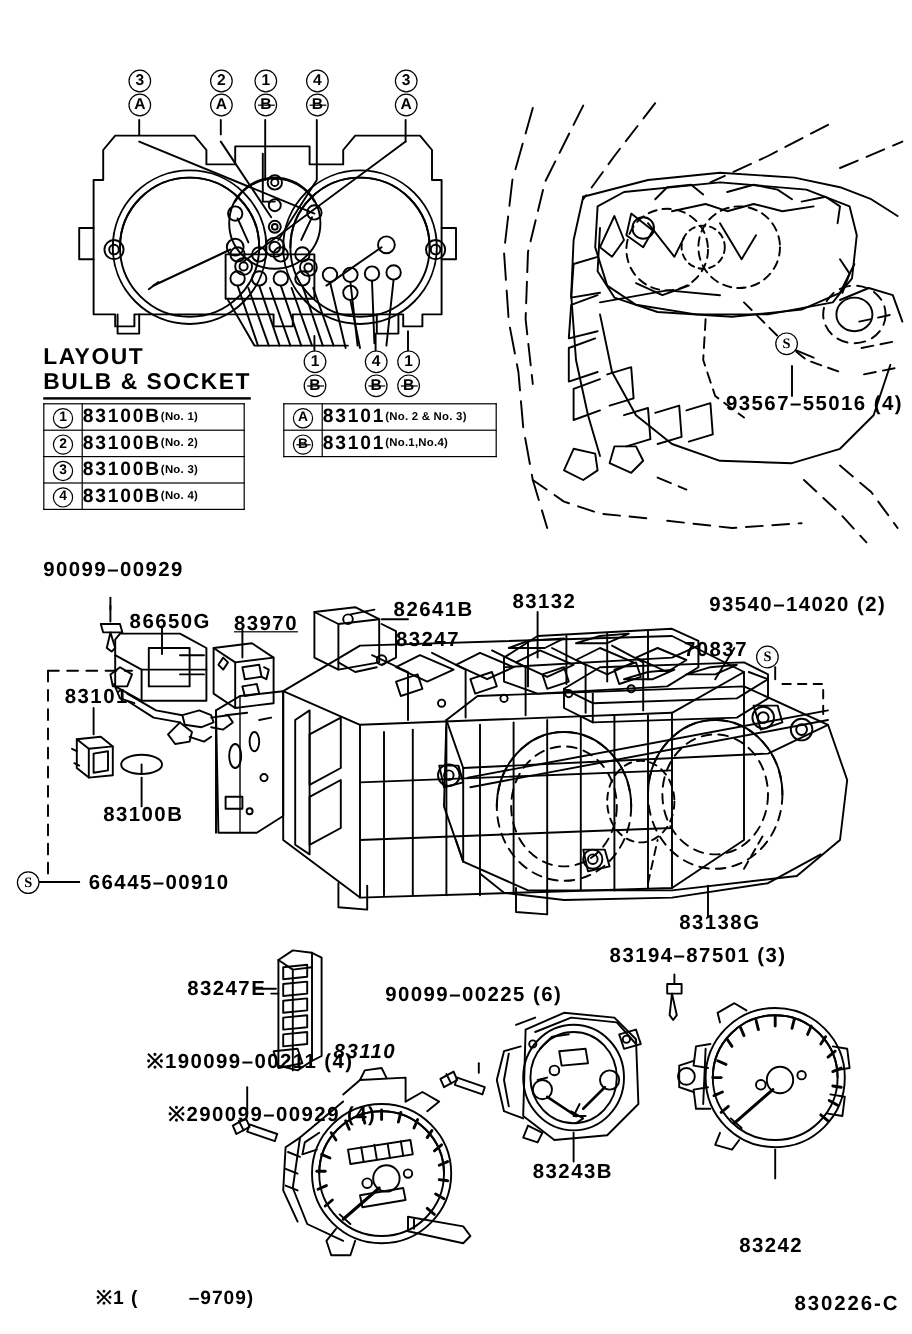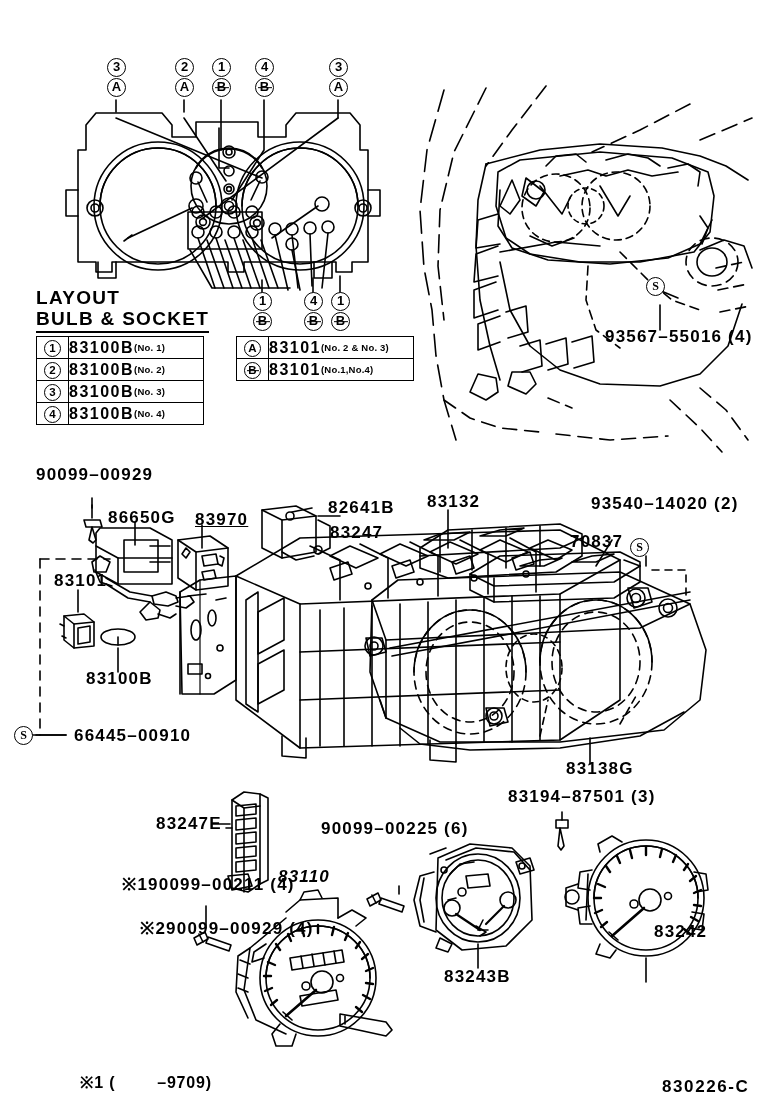--- a/index.html
+++ b/index.html
@@ -670,21 +670,21 @@
   <div class="lbl" style="left:86px;top:670px;">83100B</div>
   <div class="lbl" style="left:74px;top:727px;">66445–00910</div>
   <div class="lbl" style="left:566px;top:760px;text-align:center;">83138G</div>
   <div class="lbl" style="left:508px;top:788px;">83194–87501 (3)</div>
   <div class="lbl" style="left:156px;top:815px;text-align:center;">83247E</div>
   <div class="lbl" style="left:321px;top:820px;">90099–00225 (6)</div>
   <div class="lbl" style="left:278px;top:868px;font-style:italic;">83110</div>
   <div class="lbl" style="left:122px;top:876px;text-align:center;">※190099–00211 (4)</div>
   <div class="lbl" style="left:140px;top:899px;margin-top:21px;">※290099–00929 (4)</div>
   <div class="lbl" style="left:444px;top:968px;">83243B</div>
-  <div class="lbl" style="left:616px;top:923px;margin-left:38px;">83242</div>
+  <div class="lbl" style="left:616px;top:1029px;">83242</div>
 
   <div class="footnote" style="left:80px;top:1036px;">
     <div>※1 (        –9709)</div>
     <div class="ul">※2 (9709–        )</div>
   </div>
 
   <div class="dwg" style="left:662px;top:1077px;">830226-C</div>
 
 </div>
 

